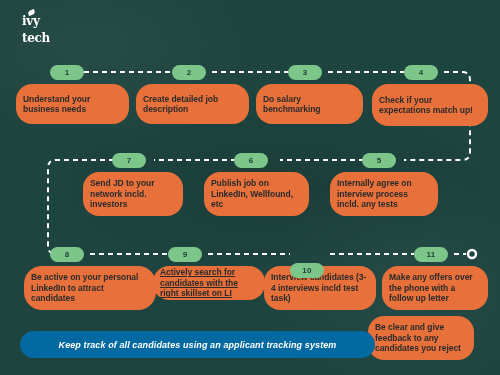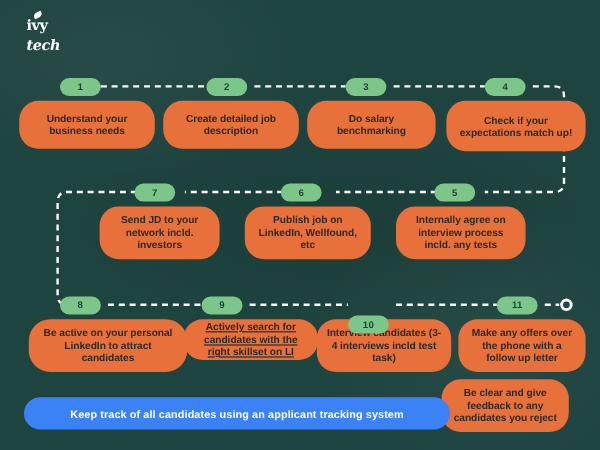--- a/index.html
+++ b/index.html
@@ -21,21 +21,21 @@
   #stage{position:absolute;left:0;top:0;width:500px;height:375px;z-index:2;}
 
   
   .logo{
     position:absolute;left:22px;top:14px;
     color:#ffffff;
     font-family:"DejaVu Serif","Liberation Serif",serif;
     font-weight:700;font-size:12px;line-height:15px;
     letter-spacing:-.3px;
   }
-  .logo .l2{display:block;margin-top:2px;font-style:italic;}
+  .logo .l2{display:block;margin-top:2px;}
   .logo .leaf{
     position:absolute;left:6px;top:-4px;width:7px;height:5px;
     background:#ffffff;border-radius:60% 10% 60% 10%;
     transform:rotate(-22deg);
   }
 
   
   #wires{position:absolute;left:0;top:0;width:500px;height:375px;z-index:1;}
 
   
@@ -44,28 +44,28 @@
     background:#7cc68a;border-radius:8px;
     color:#1d3f38;font-weight:700;font-size:8px;
     display:flex;align-items:center;justify-content:center;
     letter-spacing:.2px;z-index:4;
   }
   
   .card{
     position:absolute;background:#e8703a;border-radius:16px;
     color:#2b2b2b;font-weight:700;font-size:8.5px;line-height:10.5px;
     display:flex;align-items:center;justify-content:center;
-    text-align:center;padding:4px 7px;box-sizing:border-box;z-index:3;
+    padding:4px 7px;box-sizing:border-box;z-index:3;
     letter-spacing:-.05px;
   }
   
   .banner{
     position:absolute;left:20px;top:331px;width:355px;height:27px;
-    background:#3b82f6;border-radius:14px;
-    color:#ffffff;font-weight:700;font-size:9px;
+    background:#0369a1;border-radius:14px;
+    color:#ffffff;font-weight:700;font-style:italic;font-size:9px;
     display:flex;align-items:center;justify-content:center;
     text-align:center;z-index:3;letter-spacing:.1px;
   }
 </style>
 </head>
 <body>
 
 <div id="texture"></div>
 
 <svg id="wires" viewBox="0 0 500 375" xmlns="http://www.w3.org/2000/svg">

